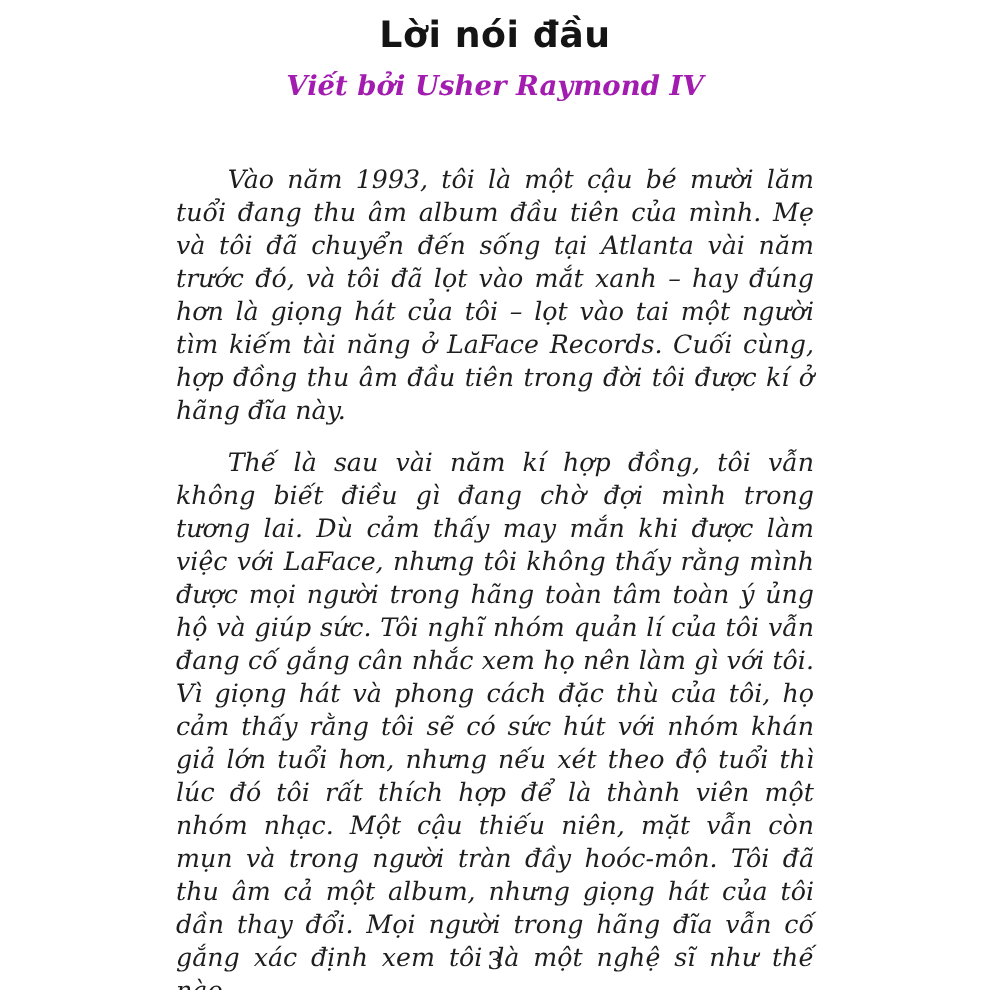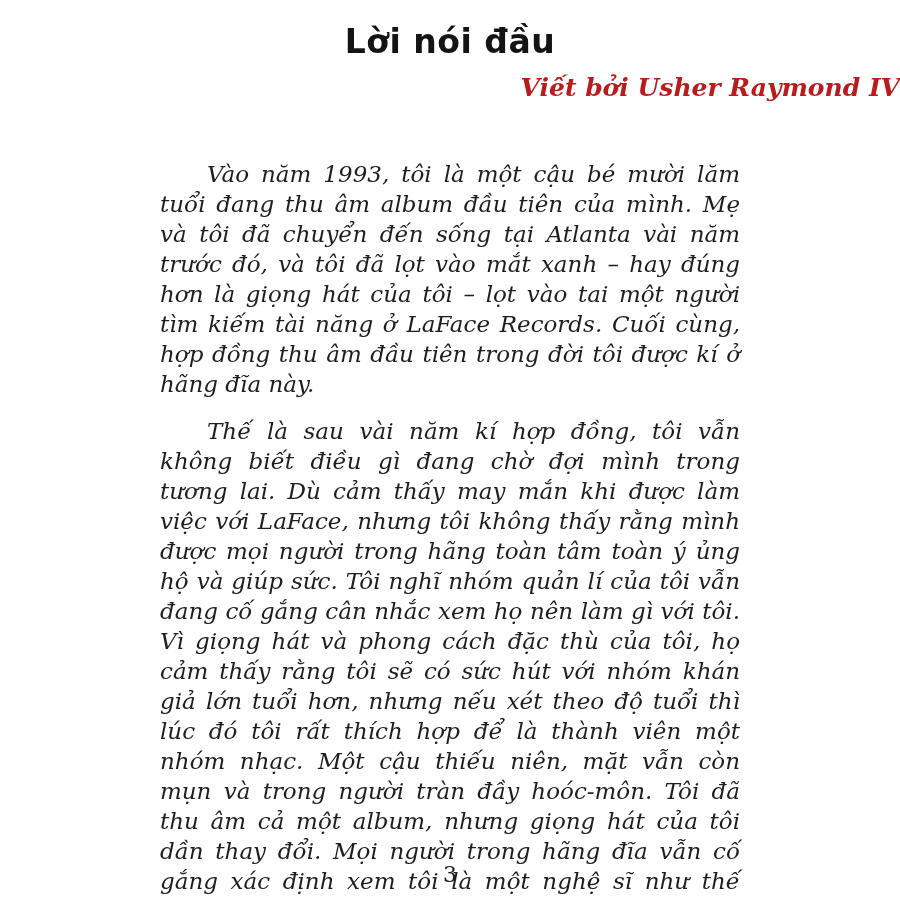--- a/index.html
+++ b/index.html
@@ -21,30 +21,30 @@
     position: relative;
   }
   .chapter-title {
     text-align: center;
     font-family: "DejaVu Sans", "Liberation Sans", sans-serif;
     font-weight: bold;
     font-size: 33px;
     letter-spacing: 0.5px;
     color: #141414;
     margin: 0;
-    padding-top: 23px;
+    padding-top: 13px;
     line-height: 38px;
   }
   .chapter-subtitle {
-    text-align: right;
+    text-align: center;
     font-family: "DejaVu Serif", "Liberation Serif", serif;
     font-style: italic;
     font-weight: bold;
     font-size: 25px;
-    color: #b91c1c;
+    color: #a21caf;
     margin: 0;
     padding-top: 12px;
     line-height: 30px;
   }
   .body-text {
     width: 580px;
     margin: 56px auto 0 auto;
     font-size: 23px;
     line-height: 30px;
     text-align: justify;

